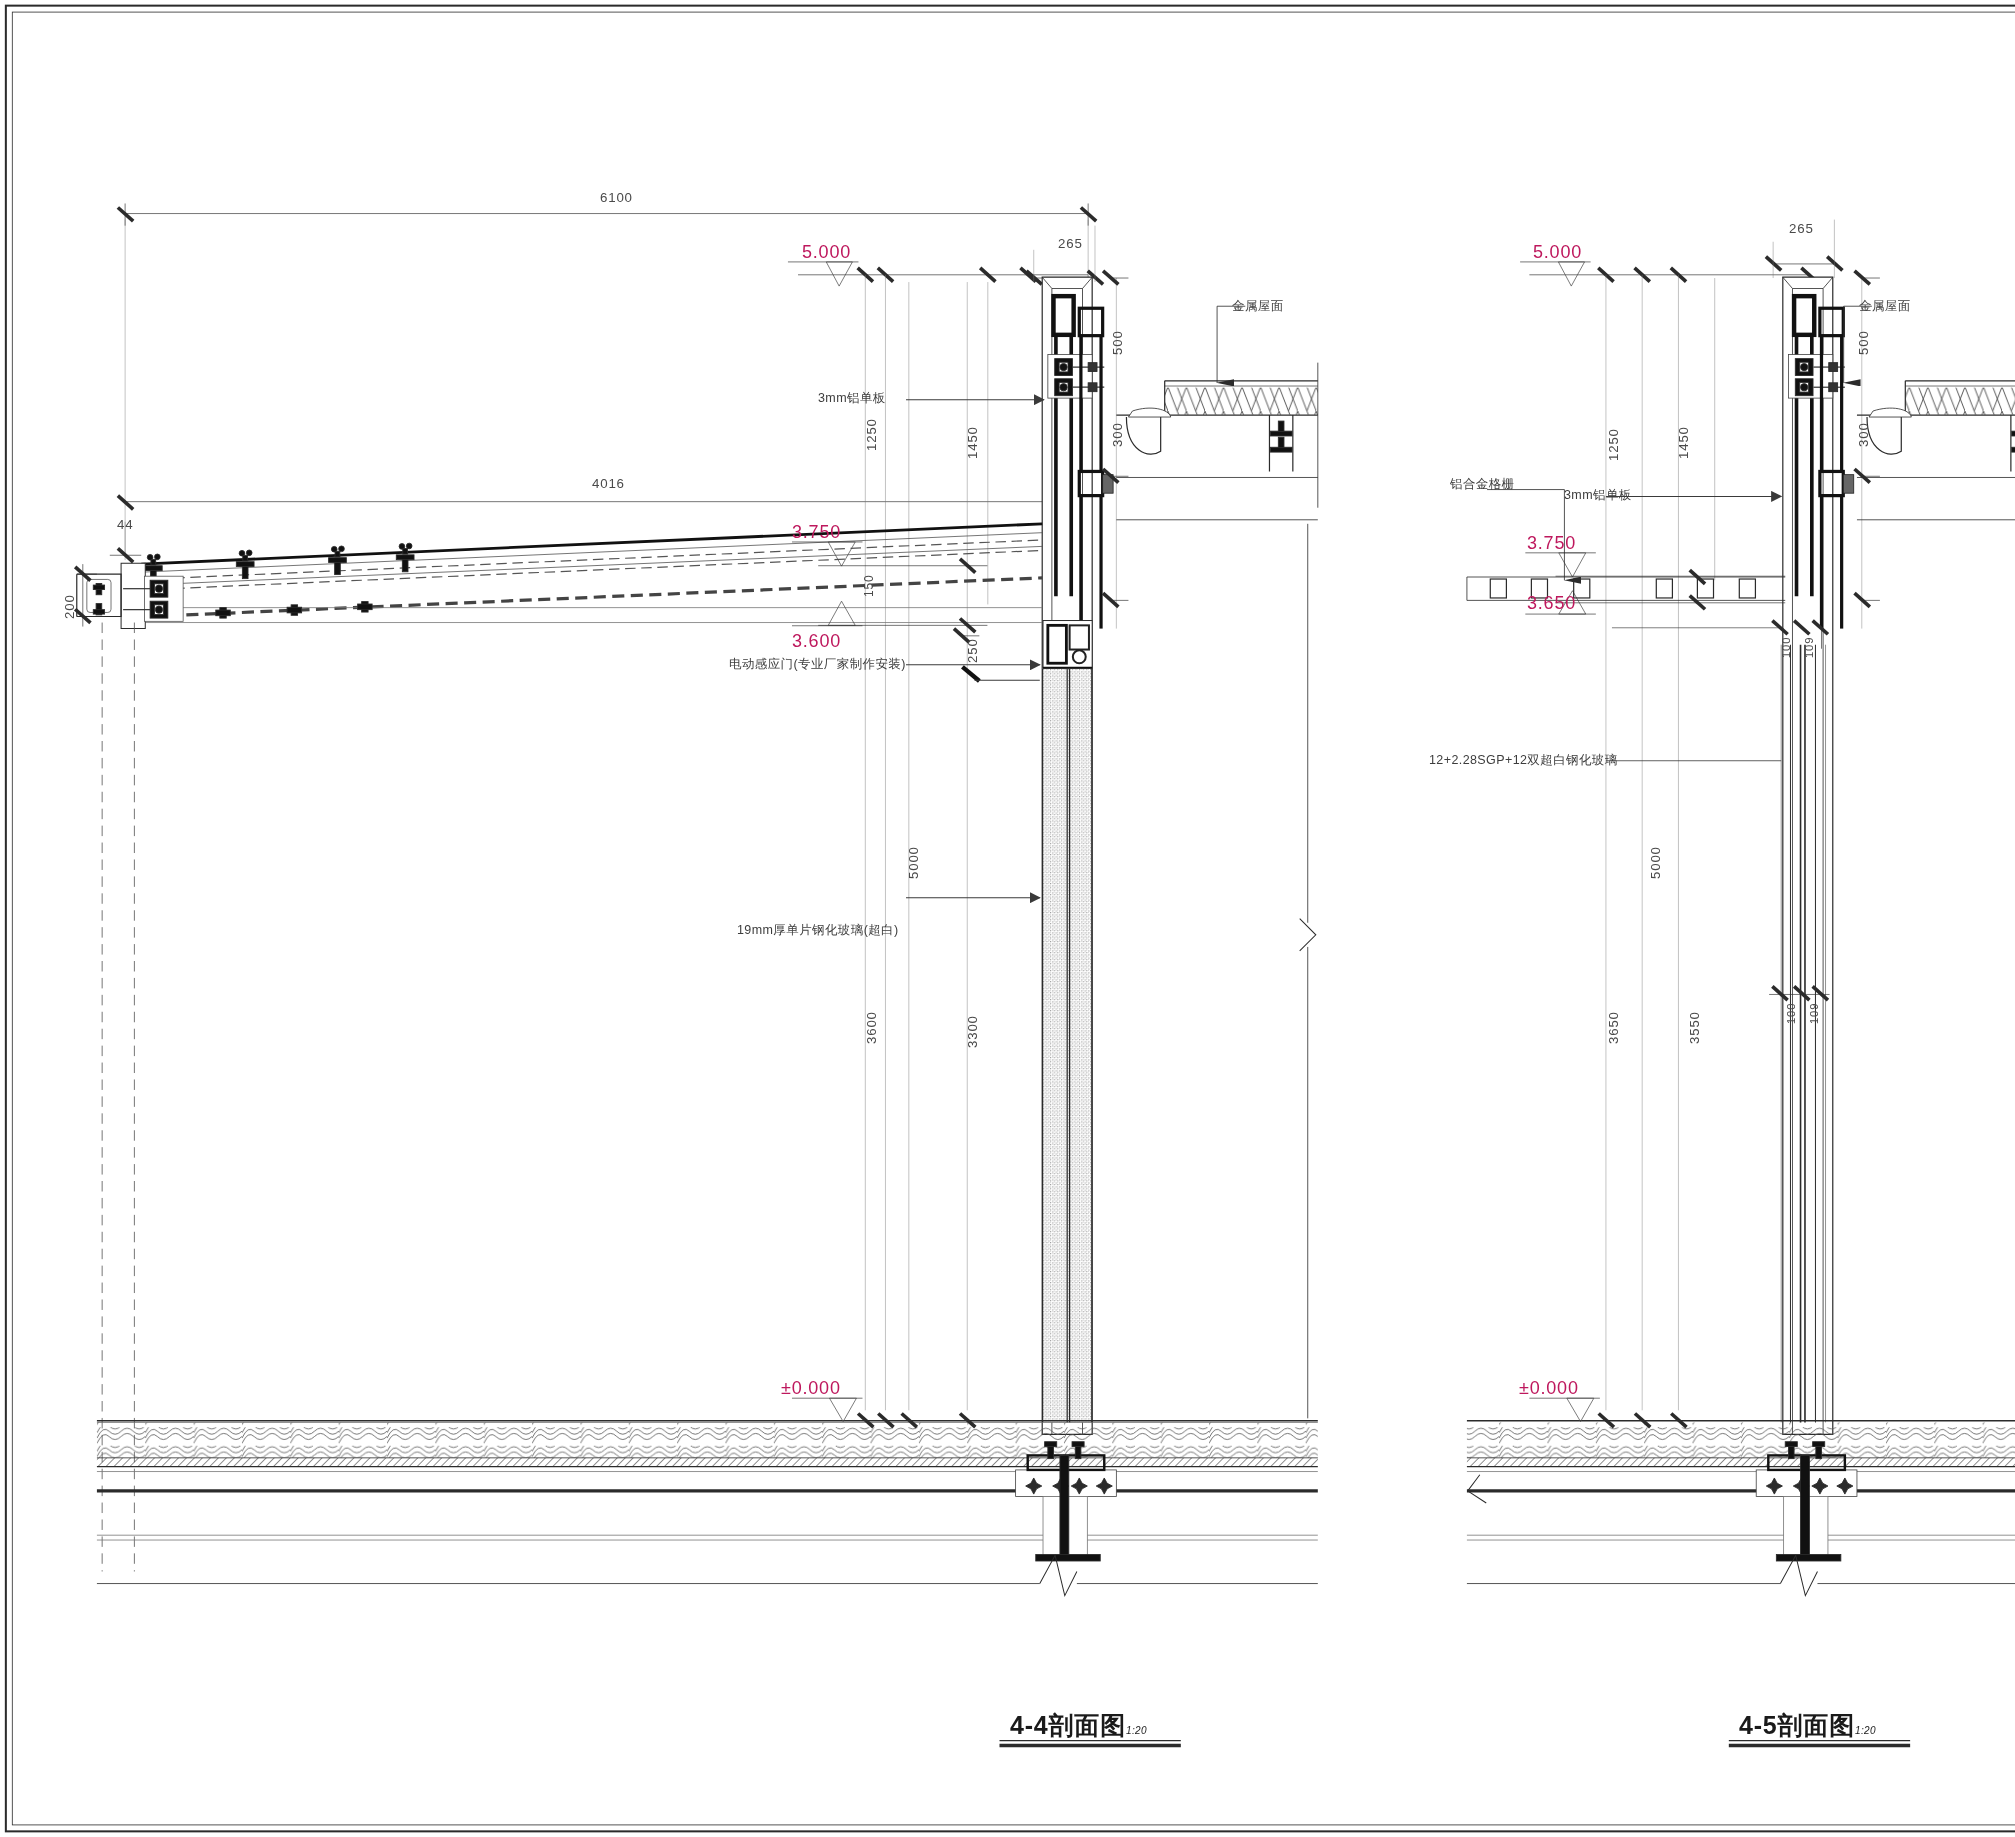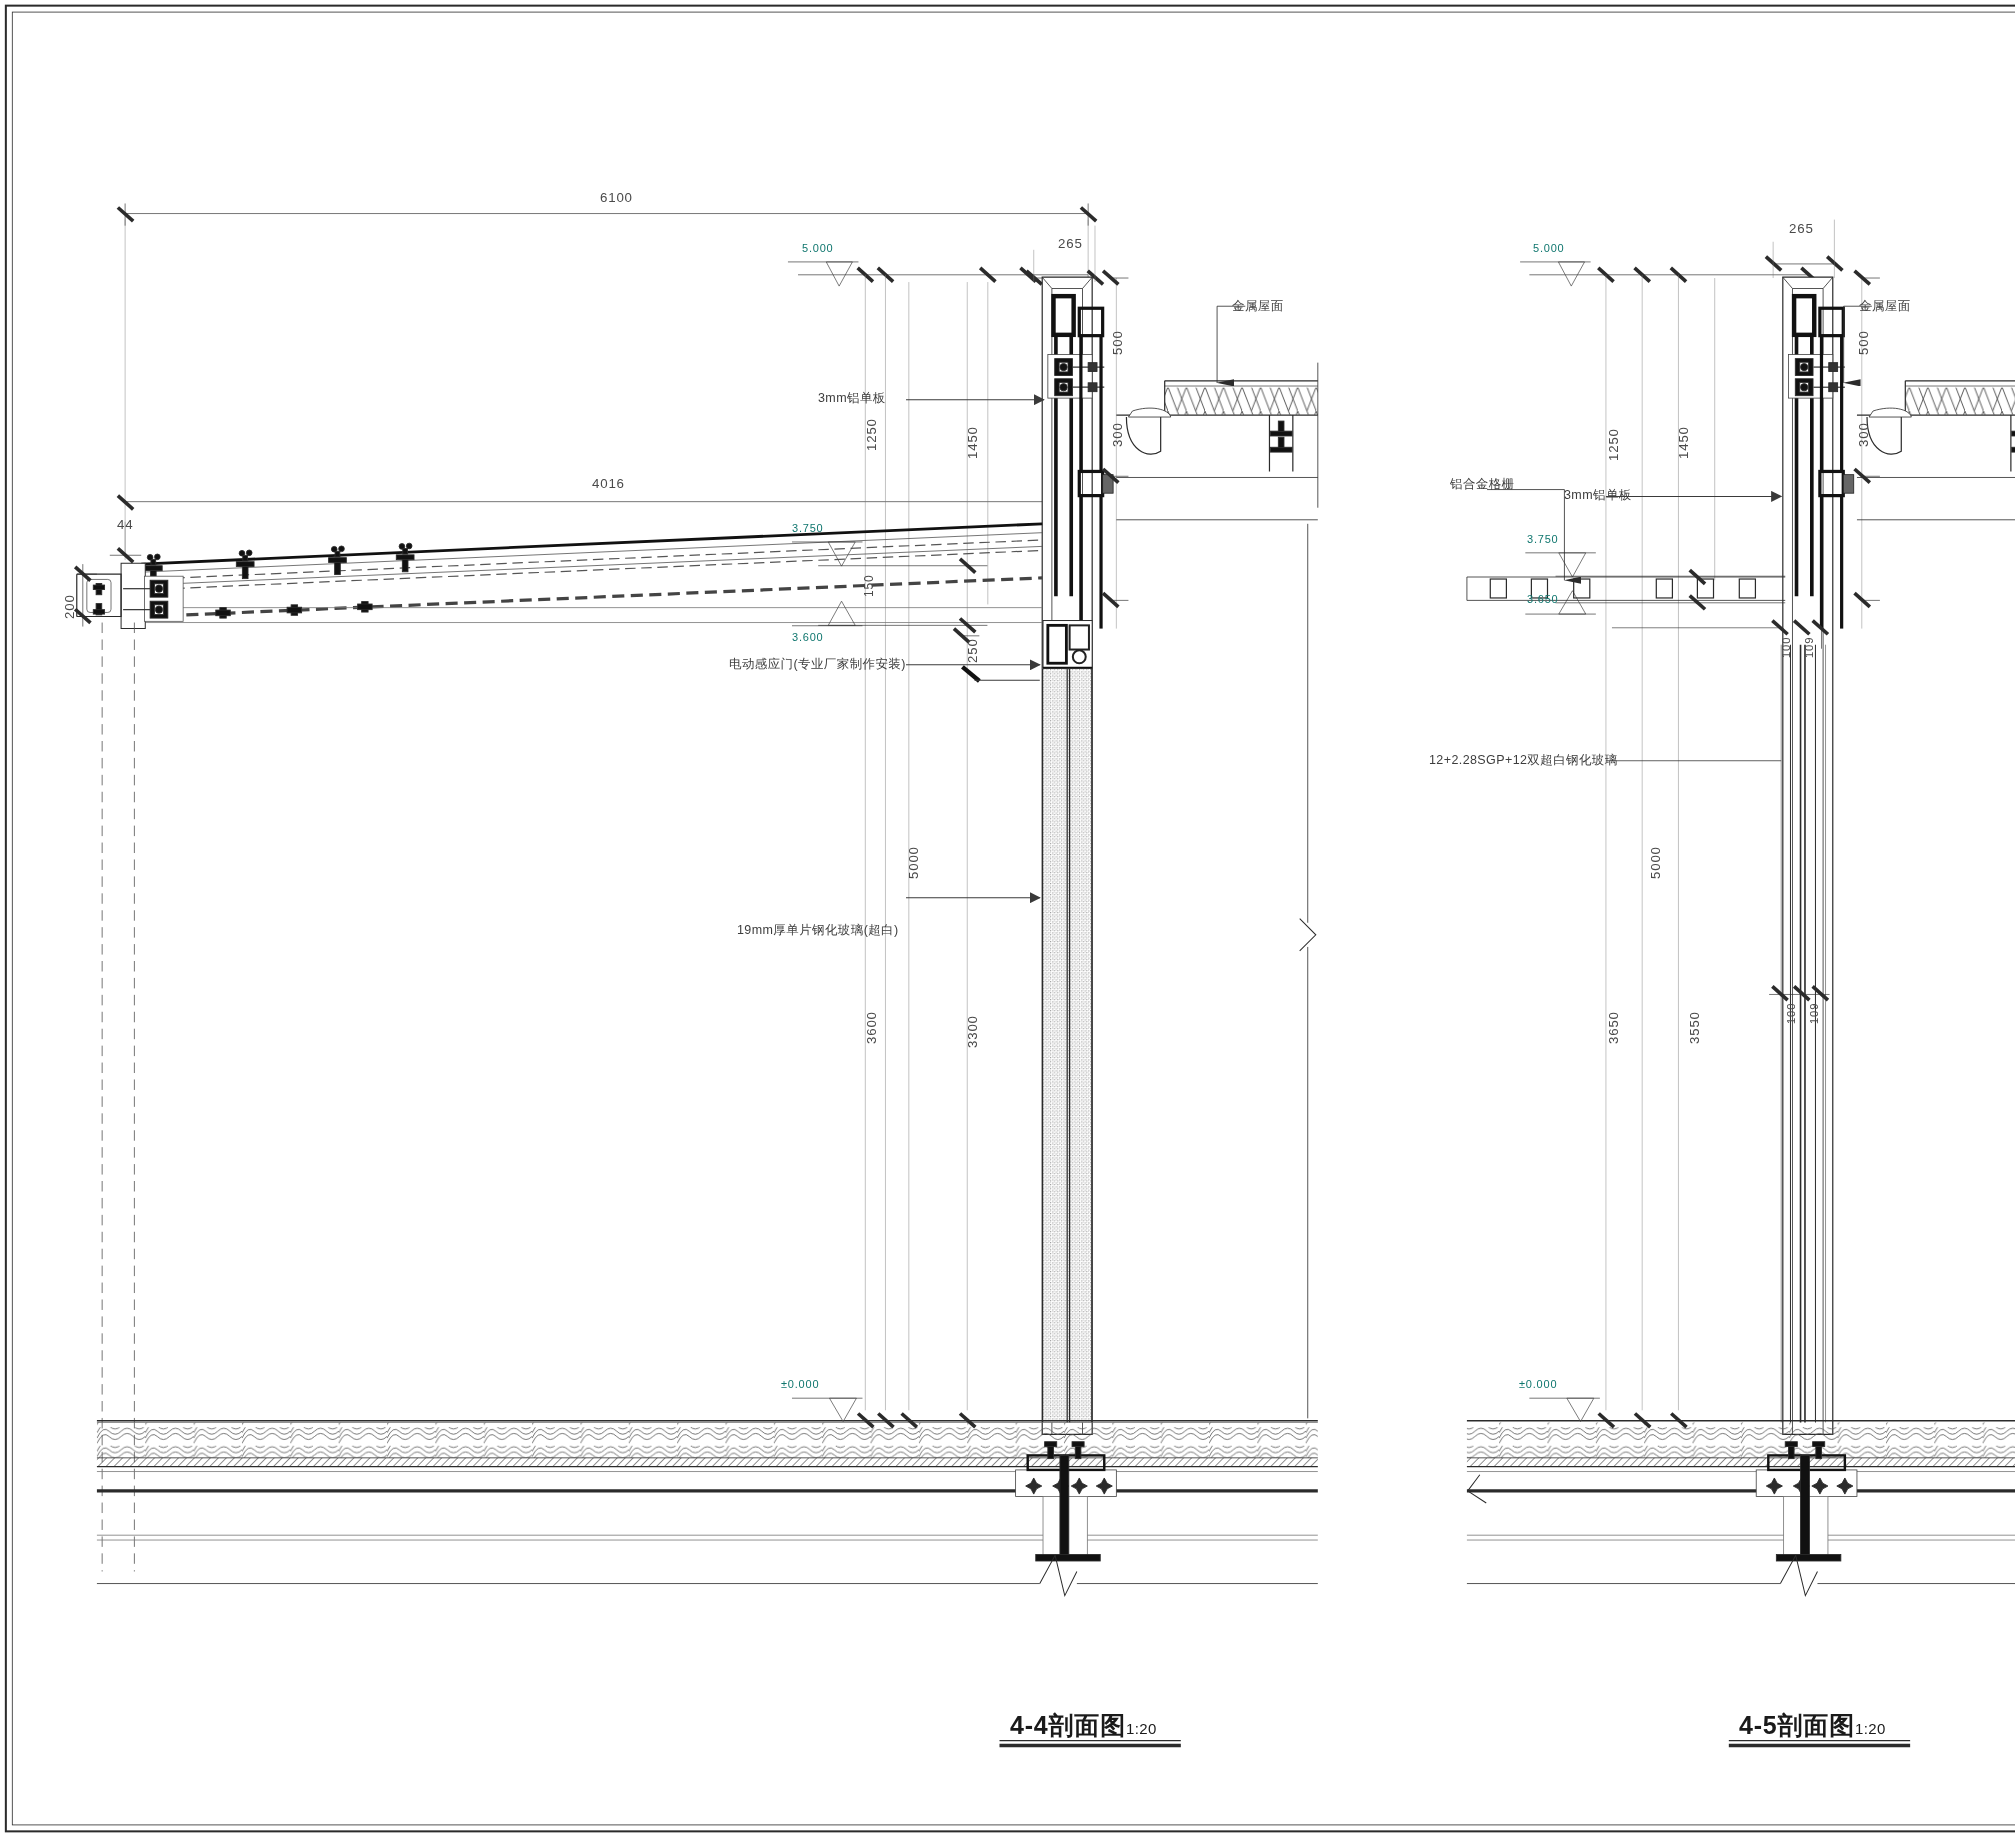--- a/index.html
+++ b/index.html
@@ -23,22 +23,22 @@
   .dim{font-size:13.3px;color:#4a4a4a;font-family:"Liberation Sans",sans-serif;letter-spacing:0.8px;}
   .vert{transform:rotate(-90deg);transform-origin:0 0;}
   .title{
     position:absolute;
     font-size:25px;
     color:#1a1a1a;
     font-weight:bold;
     letter-spacing:0.8px;
     white-space:nowrap;
   }
-  .title .scale{font-size:15px;font-weight:normal;letter-spacing:0.4px;}
-  .elev{font-size:11px;color:#0f766e;letter-spacing:0.8px;}
+  .title .scale{font-size:10px;font-weight:normal;letter-spacing:0.4px;font-style:italic;}
+  .elev{font-size:18px;color:#be185d;letter-spacing:0.8px;}
   .ann{font-size:12.5px;color:#3d3d3d;letter-spacing:0.4px;}
 </style>
 </head>
 <body>
 
 <div id="sheet">
 
 <svg viewBox="0 0 5233 4559" xmlns="http://www.w3.org/2000/svg">
   <defs>
 

